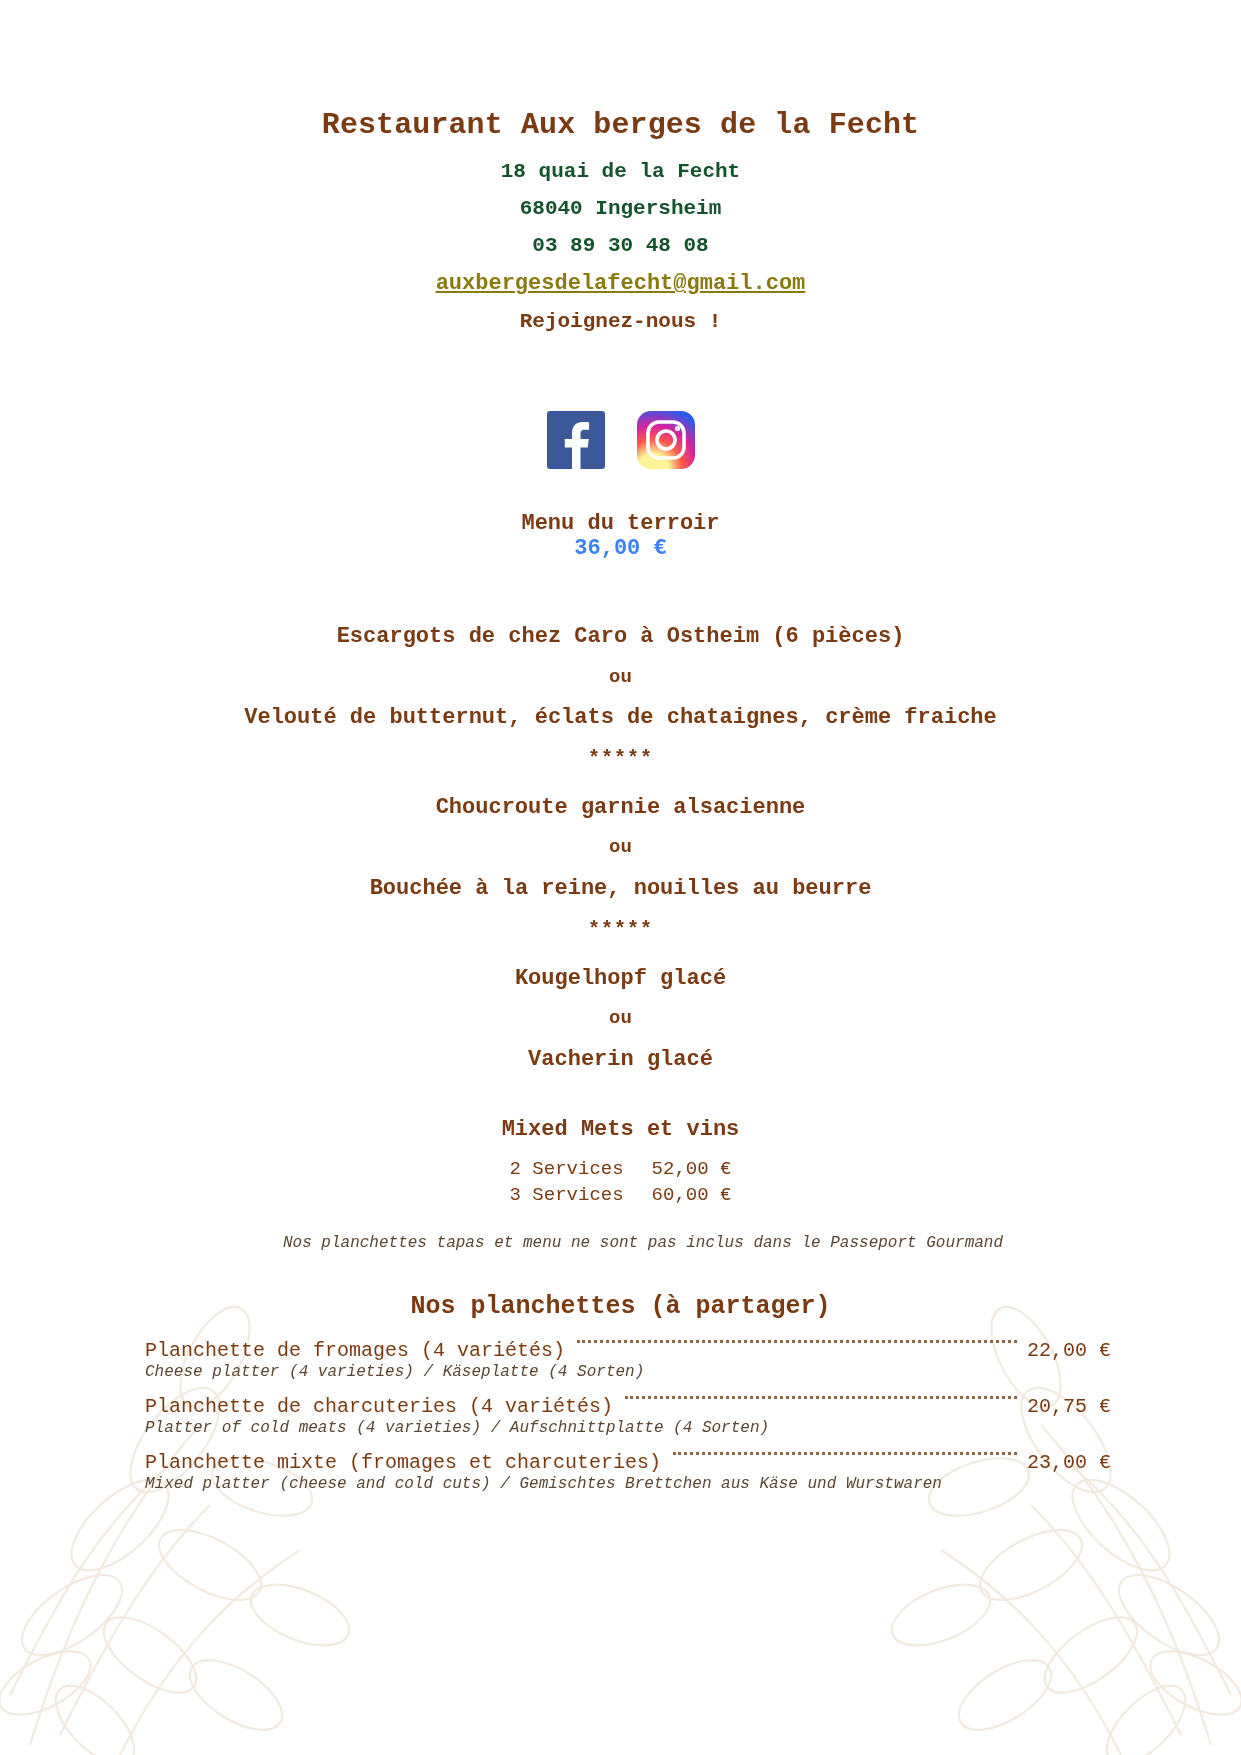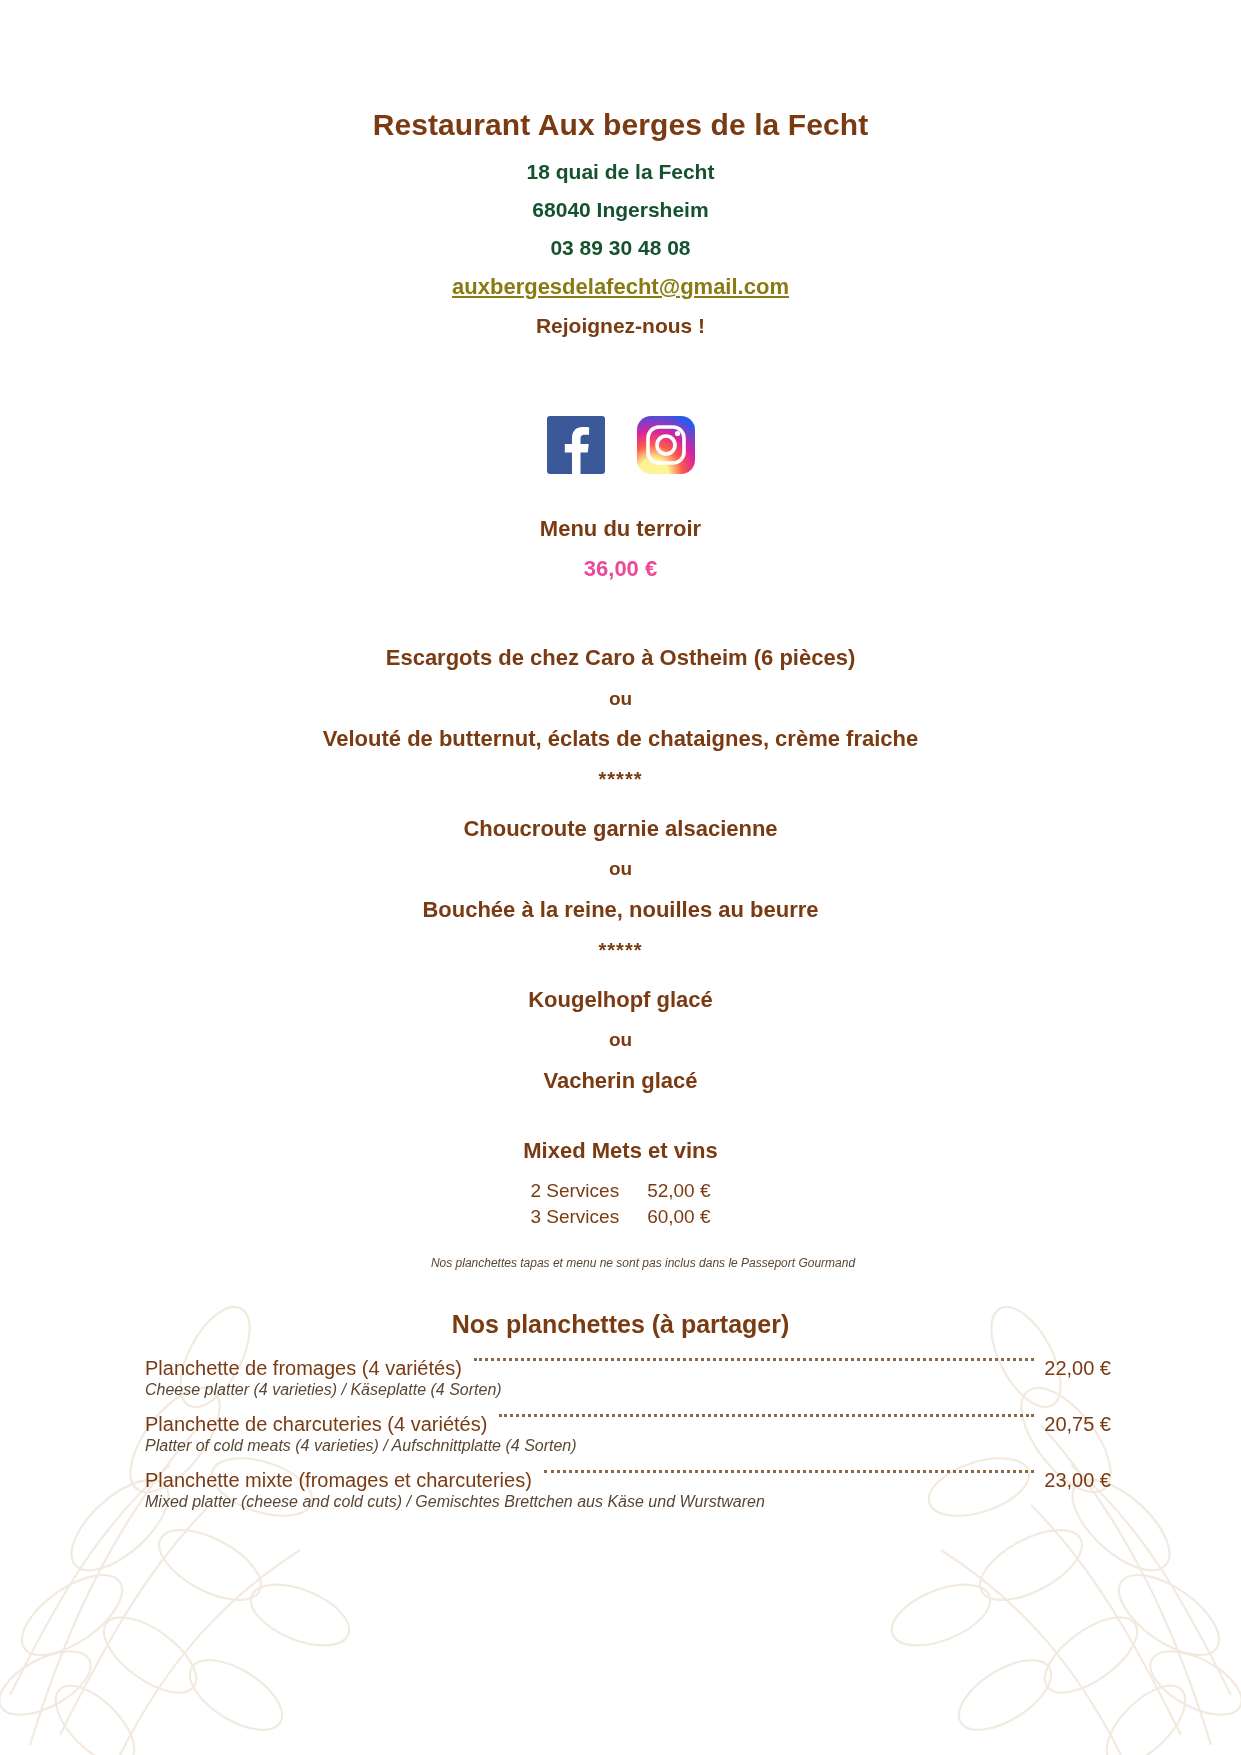--- a/index.html
+++ b/index.html
@@ -31,20 +31,21 @@
     opacity: 0.55;
   }
   .leaf-left { left: 0px; bottom: 0px; }
   .leaf-right { right: 0px; bottom: 0px; }
 
   .content {
     position: relative;
     z-index: 2;
     padding-top: 108px;
     text-align: center;
+    font-family: Liberation Mono, monospace;
   }
 
   .restaurant-name {
     font-size: 30px;
     font-weight: bold;
     color: #7a3b12;
     letter-spacing: 0.1px;
     margin-bottom: 18px;
   }
   .addr-line {
@@ -82,24 +83,23 @@
     display: inline-block;
   }
 
   .menu-title {
     margin-top: 42px;
     font-size: 22px;
     font-weight: bold;
     color: #7a3b12;
   }
   .menu-price {
-    margin-top: 14px;
-    font-size: 22px;
-    font-weight: bold;
-    color: #ec4899;
+    font-size: 22px;
+    font-weight: bold;
+    color: #3b82f6;
   }
 
   .course-block {
     margin-top: 24px;
   }
   .course-line {
     font-size: 22px;
     font-weight: bold;
     color: #7a3b12;
     margin-bottom: 15px;
@@ -135,21 +135,21 @@
   .accord-table td.label {
     text-align: left;
     padding-right: 28px;
   }
   .accord-table td.price {
     text-align: left;
   }
 
   .note-line {
     margin-top: 26px;
-    font-size: 12px;
+    font-size: 16px;
     font-style: italic;
     color: #5a4631;
     padding-left: 45px;
   }
 
   .planchettes-title {
     margin-top: 40px;
     font-size: 25px;
     font-weight: bold;
     color: #7a3b12;

